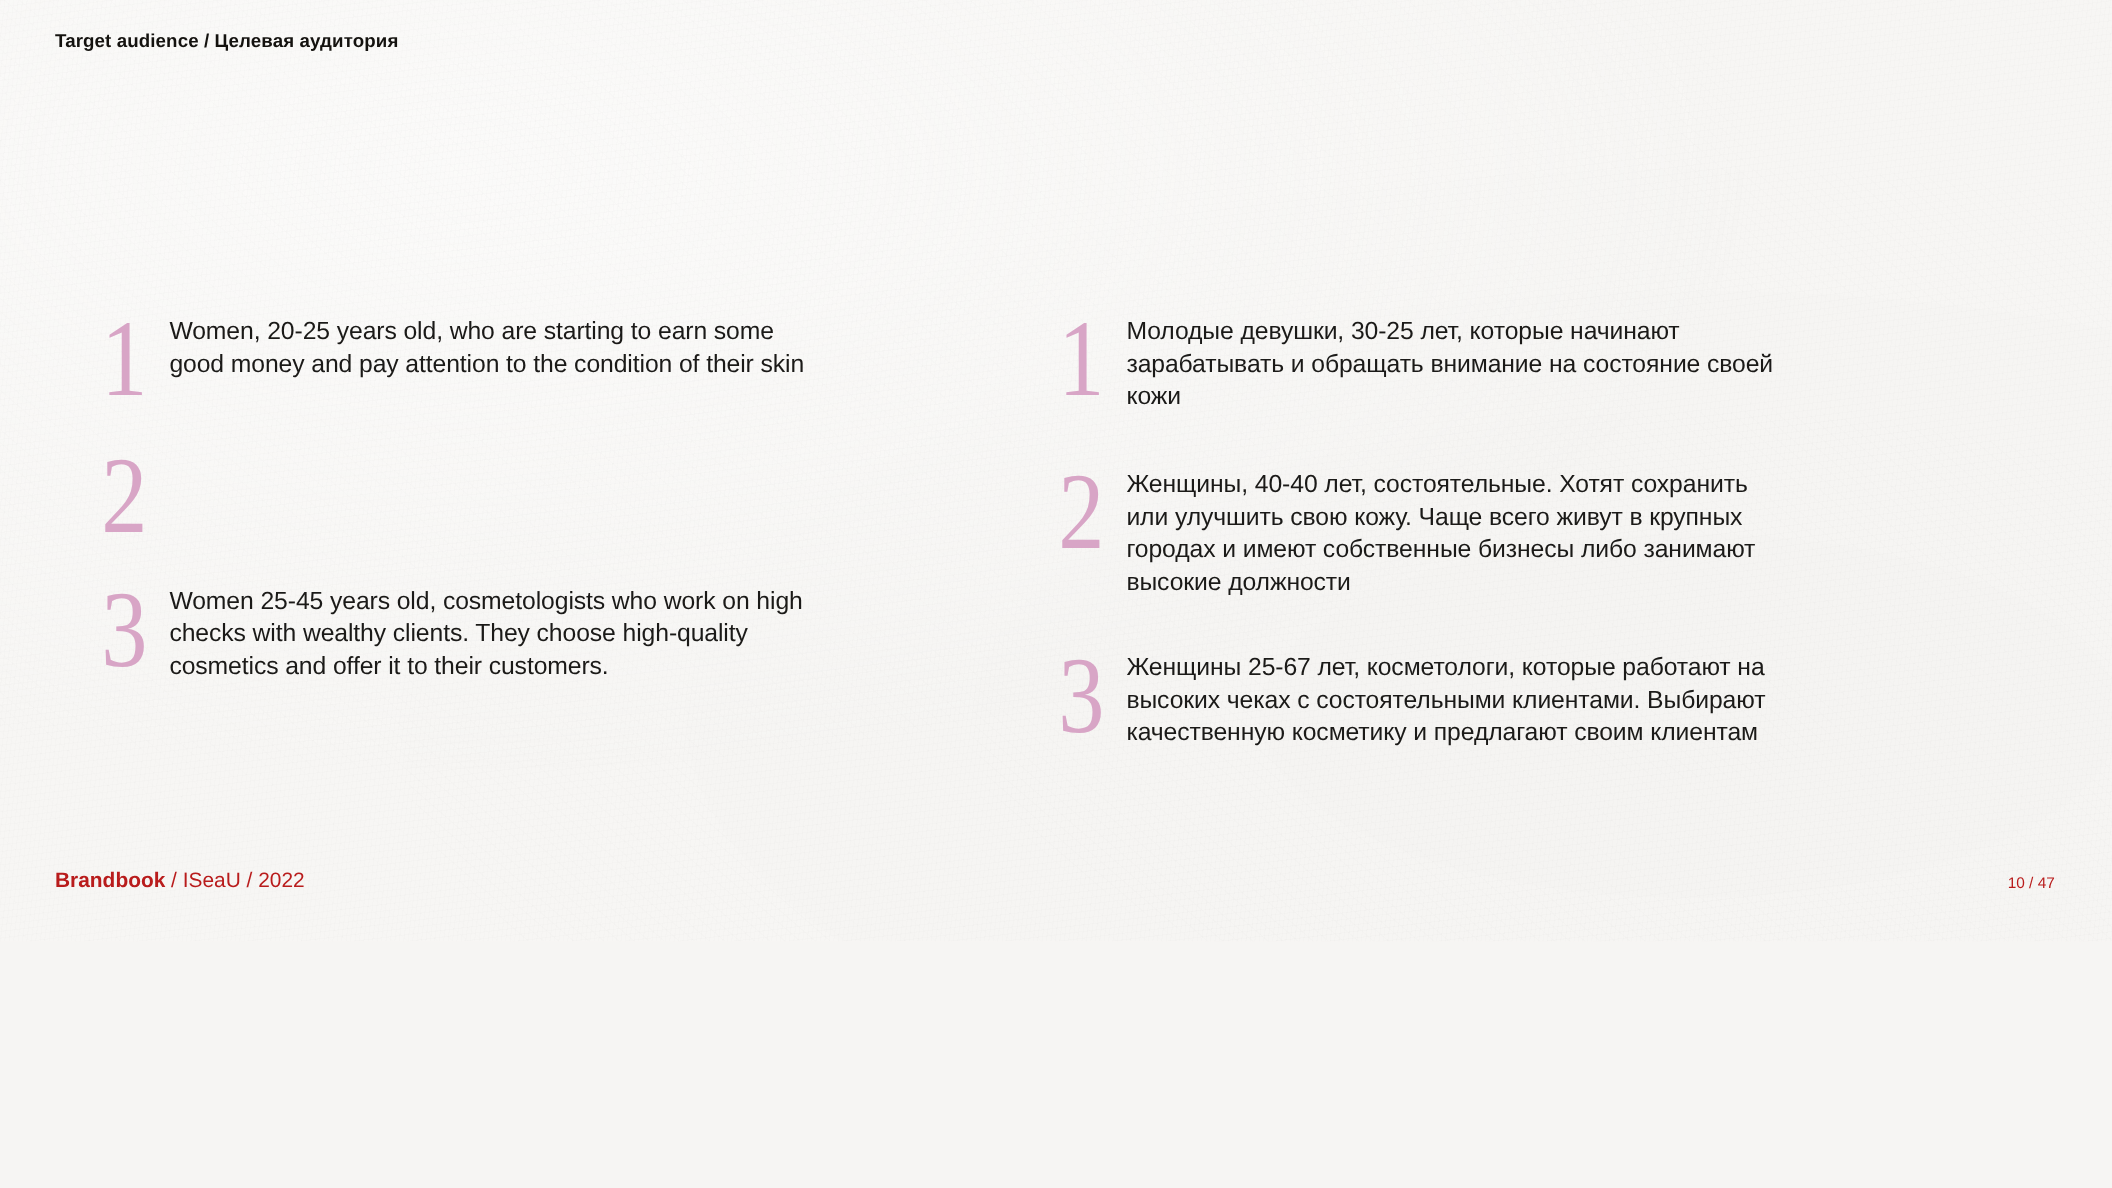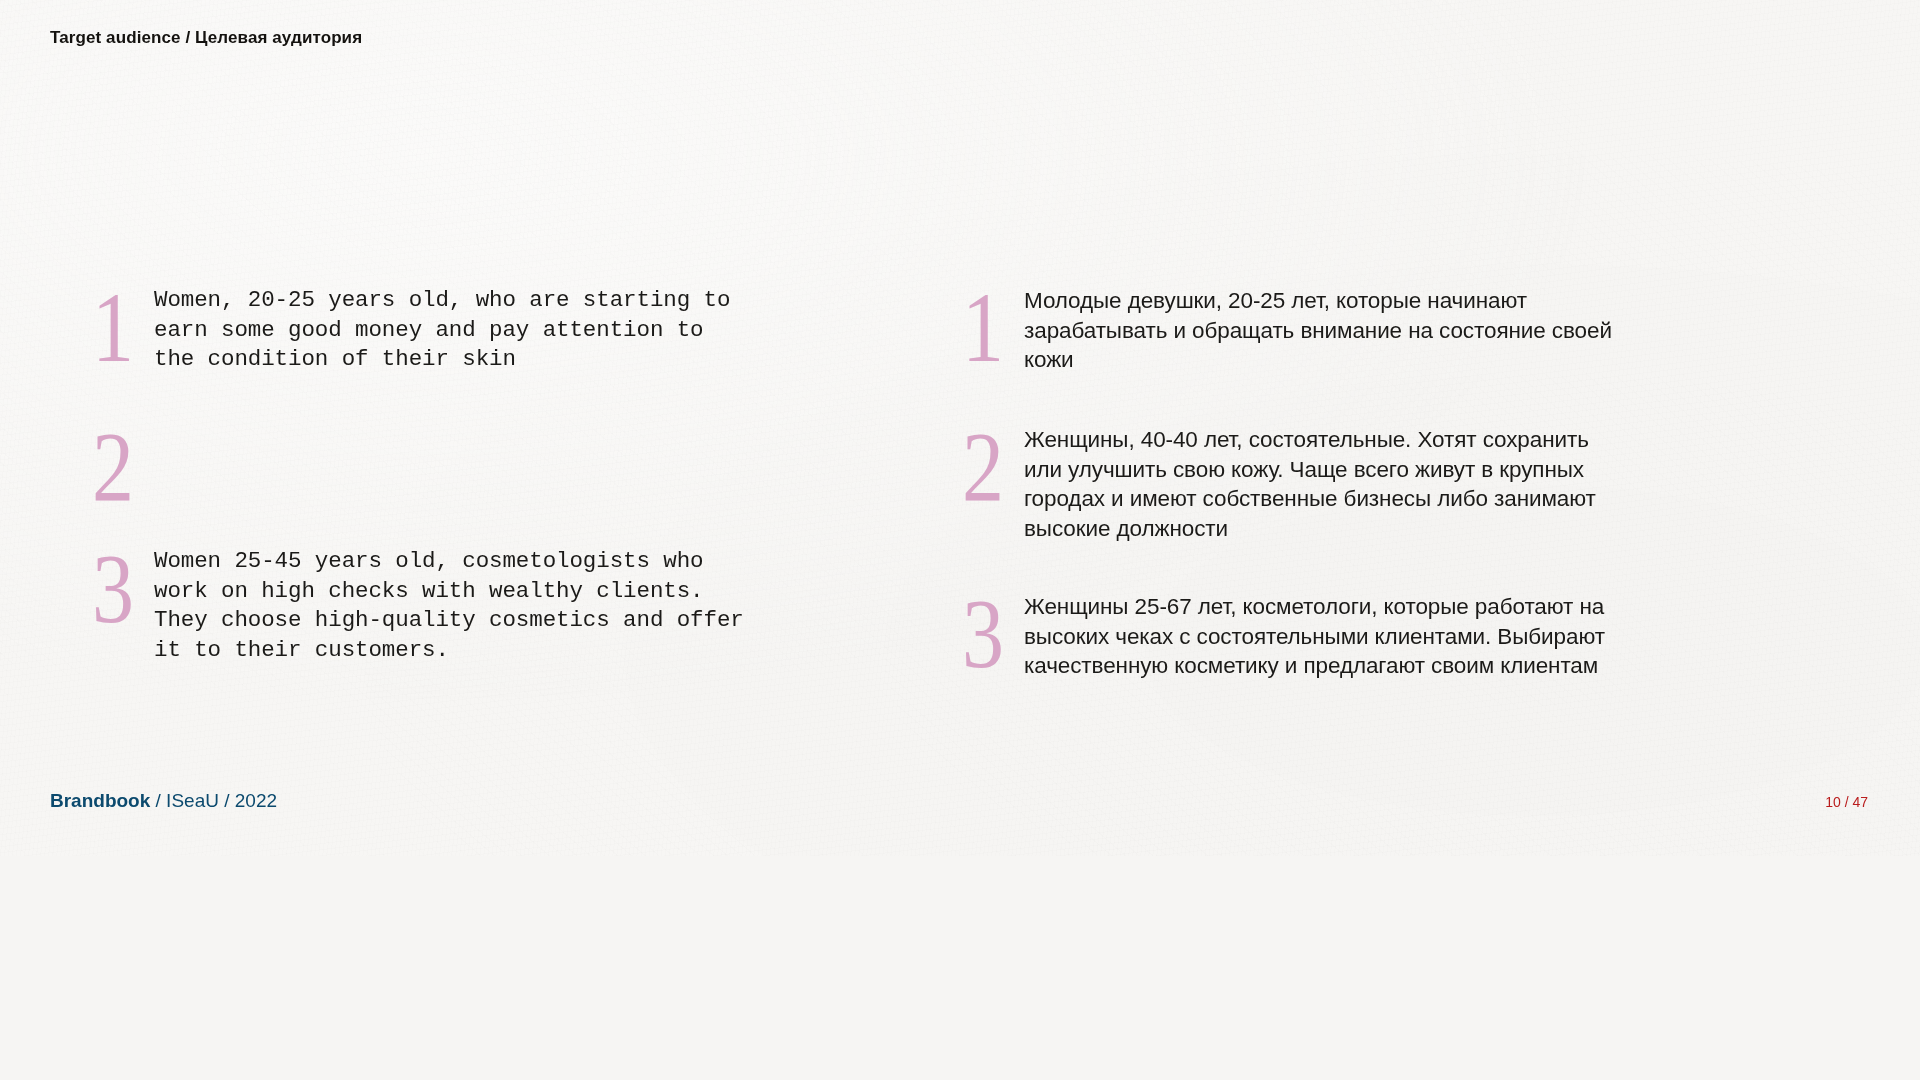--- a/index.html
+++ b/index.html
@@ -90,33 +90,33 @@
   }
   .item-text {
     font-family:"Liberation Sans", sans-serif;
     font-size:22.5px;
     line-height:1.32;
     color:#1b1a18;
     letter-spacing:-.1px;
     padding-top:8px;
     flex:1 1 auto;
   }
-  .col-en .item-text { max-width:600px;font-family:Liberation Mono, monospace; }
+  .col-en .item-text { max-width:600px; }
   .col-ru .item-text { max-width:600px; }
 
   
   .col-en .audience-item:nth-child(1) { margin-bottom:42px; }
   .col-en .audience-item:nth-child(2) { margin-bottom:40px; }
   .col-ru .audience-item:nth-child(1) { margin-bottom:42px; }
   .col-ru .audience-item:nth-child(2) { margin-bottom:40px; }
 
   
   .footer-left {
     position:absolute; left:50px; bottom:44px;
-    font-size:19px; color:#0c4a6e;
+    font-size:19px; color:#b91c1c;
   }
   .footer-left .brand { font-weight:700; }
   .footer-left .rest  { font-weight:400; }
   .footer-right {
     position:absolute; right:52px; bottom:46px;
     font-size:14px; color:#b91c1c; font-weight:400;
   }
 </style>
 </head>
 <body>
@@ -145,21 +145,21 @@
         <div class="item-number">3</div>
         <div class="item-text">Women 25-45 years old, cosmetologists who work on high checks with wealthy clients. They choose high-quality cosmetics and offer it to their customers.</div>
       </div>
 
     </div>
 
     <div class="col col-ru">
 
       <div class="audience-item">
         <div class="item-number">1</div>
-        <div class="item-text">Молодые девушки, 20-25 лет, которые начинают зарабатывать и обращать внимание на состояние своей кожи</div>
+        <div class="item-text">Молодые девушки, 30-25 лет, которые начинают зарабатывать и обращать внимание на состояние своей кожи</div>
       </div>
 
       <div class="audience-item">
         <div class="item-number">2</div>
         <div class="item-text">Женщины, 40-40 лет, состоятельные. Хотят сохранить или улучшить свою кожу. Чаще всего живут в крупных городах и имеют собственные бизнесы либо занимают высокие должности</div>
       </div>
 
       <div class="audience-item">
         <div class="item-number">3</div>
         <div class="item-text">Женщины 25-67 лет, косметологи, которые работают на высоких чеках с состоятельными клиентами. Выбирают качественную косметику и предлагают своим клиентам</div>

